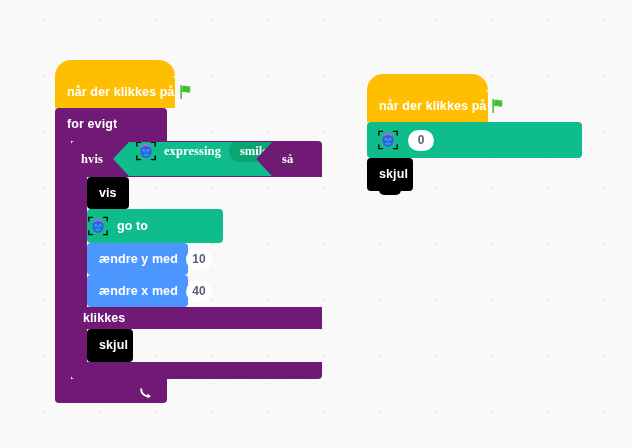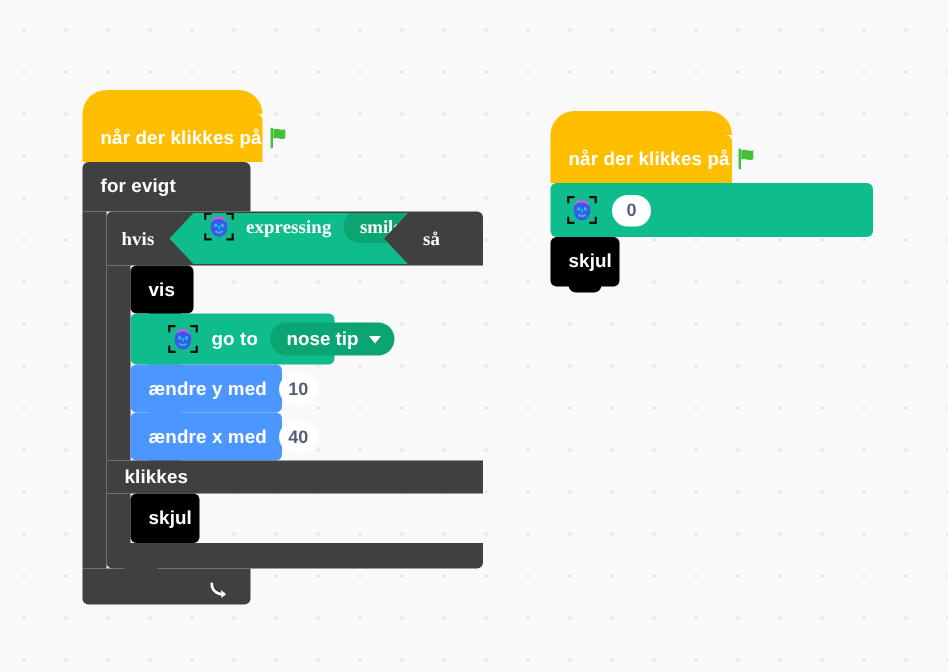--- a/index.html
+++ b/index.html
@@ -51,21 +51,21 @@
     display:flex;align-items:center;
     padding:0 12px;
     box-sizing:border-box;
     border-radius:4px;
     position:relative;
   }
   .stack .notch{left:12px;}
 
   
   .c-events{background:#FFBF00;}
-  .c-control{background:#404040;}
+  .c-control{background:#701a75;}
   .c-looks{background:#000000;}
   .c-motion{background:#4C97FF;}
   .c-sensing{background:#0FBD8C;}
   .c-sensing-d{background:#0AA573;}
 
   
   .flag{display:inline-block;width:15px;height:14px;margin-left:6px;position:relative;vertical-align:middle;}
   .flag svg{display:block;}
 
   
@@ -212,42 +212,38 @@
 
             <div style="display:flex;text-align:center;">
               <div class="c-arm c-control" style="width:16px;"></div>
               <div>
 
                 <div class="stack c-looks" style="width:42px;height:32px;">
                   <span class="lbl">vis</span>
                   <div class="notch c-looks"></div>
                 </div>
 
-                <div class="stack c-sensing" style="width:136px;height:34px;padding:0 24px;">
+                <div class="stack c-sensing" style="width:136px;height:34px;padding:0 0;">
                   <span class="face-icon">
                     <svg viewBox="0 0 24 24" width="22" height="22">
                       <g fill="none" stroke="#0A0A0A" stroke-width="1.6" stroke-linecap="round">
                         <path d="M2 6.5 V2.6 H6"></path>
                         <path d="M18 2.6 H22 V6.5"></path>
                         <path d="M22 17.5 V21.4 H18"></path>
                         <path d="M6 21.4 H2 V17.5"></path>
                       </g>
                       <ellipse cx="12" cy="12" rx="6.1" ry="7.6" fill="#3D57E8"></ellipse>
                       <path d="M12 4.4 C9 4.4 6.4 6.2 6 9.3 C7.6 7.4 10.4 6.1 12.6 6.6 C14.6 7 16 8.2 17.4 9.1 C17.1 6.2 15 4.4 12 4.4 Z" fill="#A86DDC"></path>
                       <ellipse cx="9.6" cy="11.2" rx="1.15" ry="1.35" fill="#17C6E0"></ellipse>
                       <ellipse cx="14.4" cy="11.2" rx="1.15" ry="1.35" fill="#17C6E0"></ellipse>
                       <path d="M9.8 15.6 C11 16.6 13 16.6 14.2 15.6" stroke="#17C6E0" stroke-width="1.3" fill="none" stroke-linecap="round"></path>
                       <path d="M12 11.6 L12 13.6" stroke="#17C6E0" stroke-width="1.1" stroke-linecap="round"></path>
                     </svg>
                   </span>
                   <span class="lbl" style="margin-left:8px;">go to</span>
-                  <span class="dropdown c-sensing-d">
-                    <span>nose tip</span>
-                    <span class="caret"></span>
-                  </span>
                   <div class="notch c-sensing"></div>
                 </div>
 
                 <div class="stack c-motion" style="width:101px;height:31px;">
                   <span class="lbl">ændre y med</span>
                   <span class="num-input">10</span>
                   <div class="notch c-motion"></div>
                 </div>
 
                 <div class="stack c-motion" style="width:101px;height:31px;">

